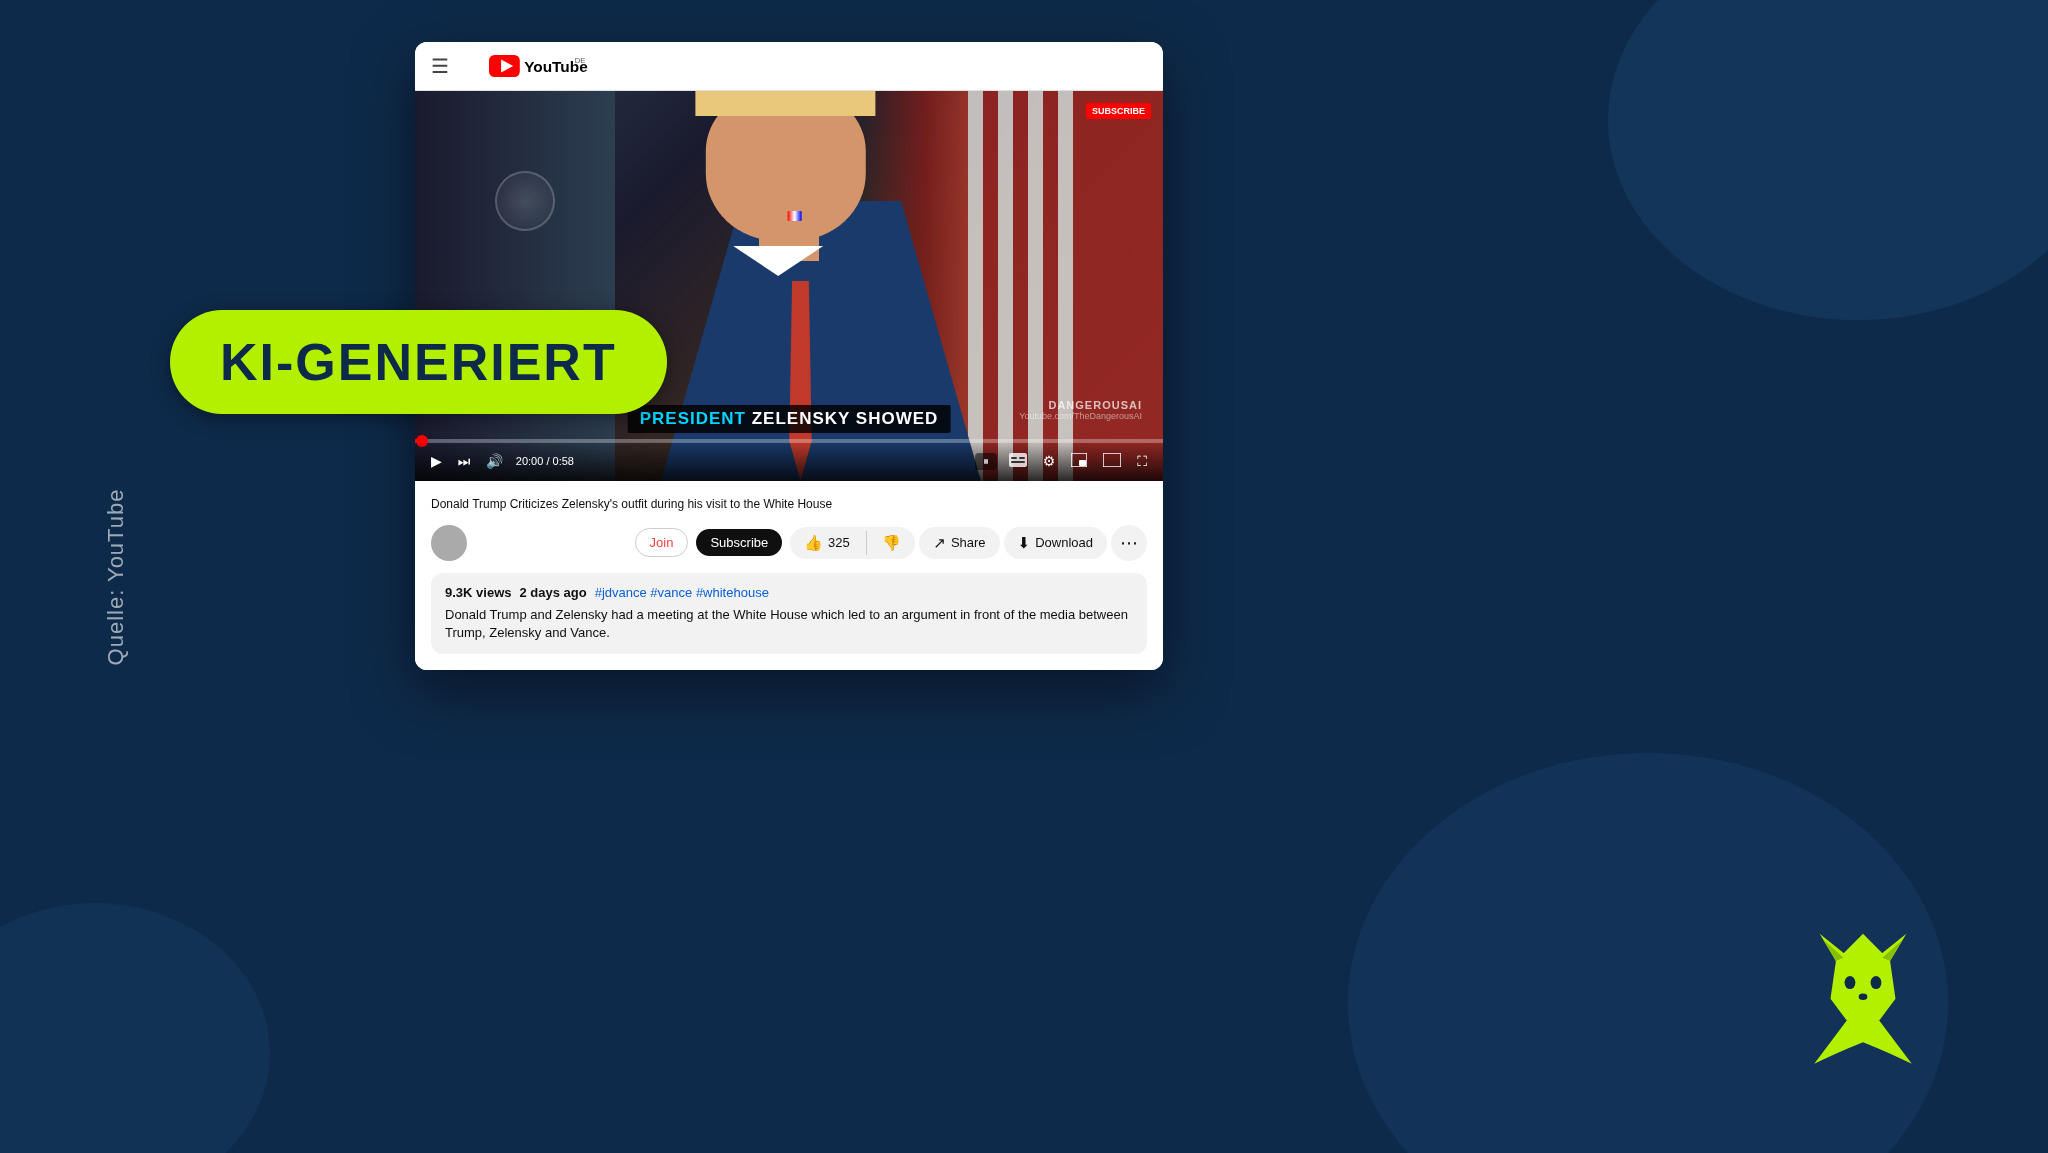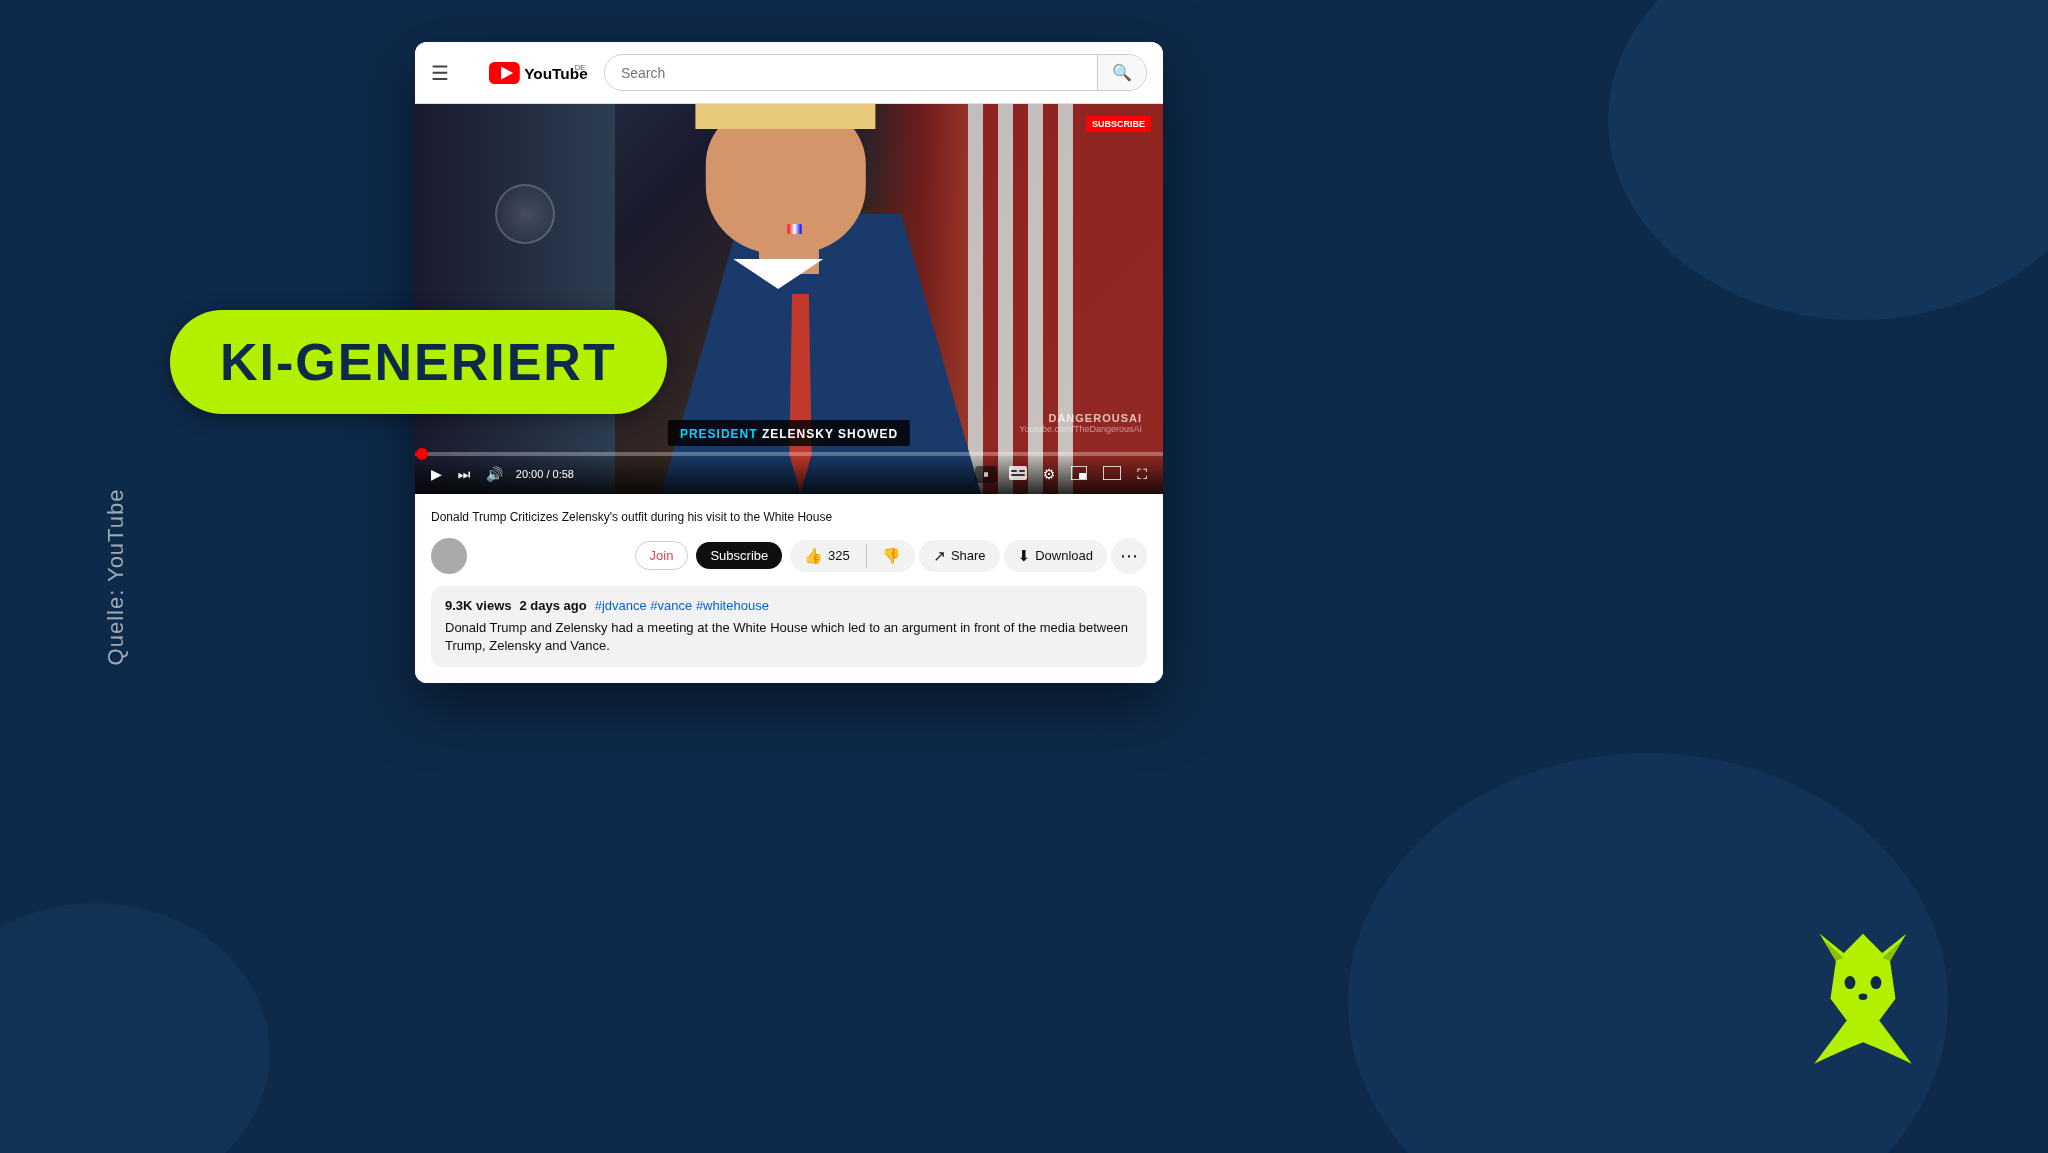--- a/index.html
+++ b/index.html
@@ -251,21 +251,21 @@
       bottom: 48px;
       left: 50%;
       transform: translateX(-50%);
       background: rgba(0,0,0,0.8);
       padding: 4px 12px;
       border-radius: 2px;
       white-space: nowrap;
     }
 
     .subtitle-text {
-      font-size: 12px;
+      font-size: 17px;
       font-weight: 700;
       color: white;
       letter-spacing: 1px;
     }
 
     
     .video-progress-container {
       position: absolute;
       bottom: 38px;
       left: 0;
@@ -512,24 +512,20 @@
     <div class="yt-logo-area">
 
       <div class="yt-logo-icon">
         <svg height="22" viewBox="0 0 90 20" xmlns="http://www.w3.org/2000/svg">
           <rect x="0" y="0" width="28" height="20" rx="5" ry="5" fill="#ff0000"></rect>
           <polygon points="11,4 11,16 22,10" fill="white"></polygon>
           <text x="32" y="15" font-family="Arial" font-size="14" font-weight="bold" fill="#000">YouTube</text>
           <text x="78" y="7" font-family="Arial" font-size="7" fill="#555">DE</text>
         </svg>
       </div>
-    </div>
-    <div class="yt-search-bar">
-      <input class="yt-search-input" type="text" readonly="" placeholder="Search" style="">
-      <button class="yt-search-btn">🔍</button>
     </div>
   </div>
 
   <div class="video-player">
     <div class="video-thumbnail">
 
       <div class="video-left-panel"></div>
       <div class="video-seal"></div>
 
       <div class="video-flag"></div>

